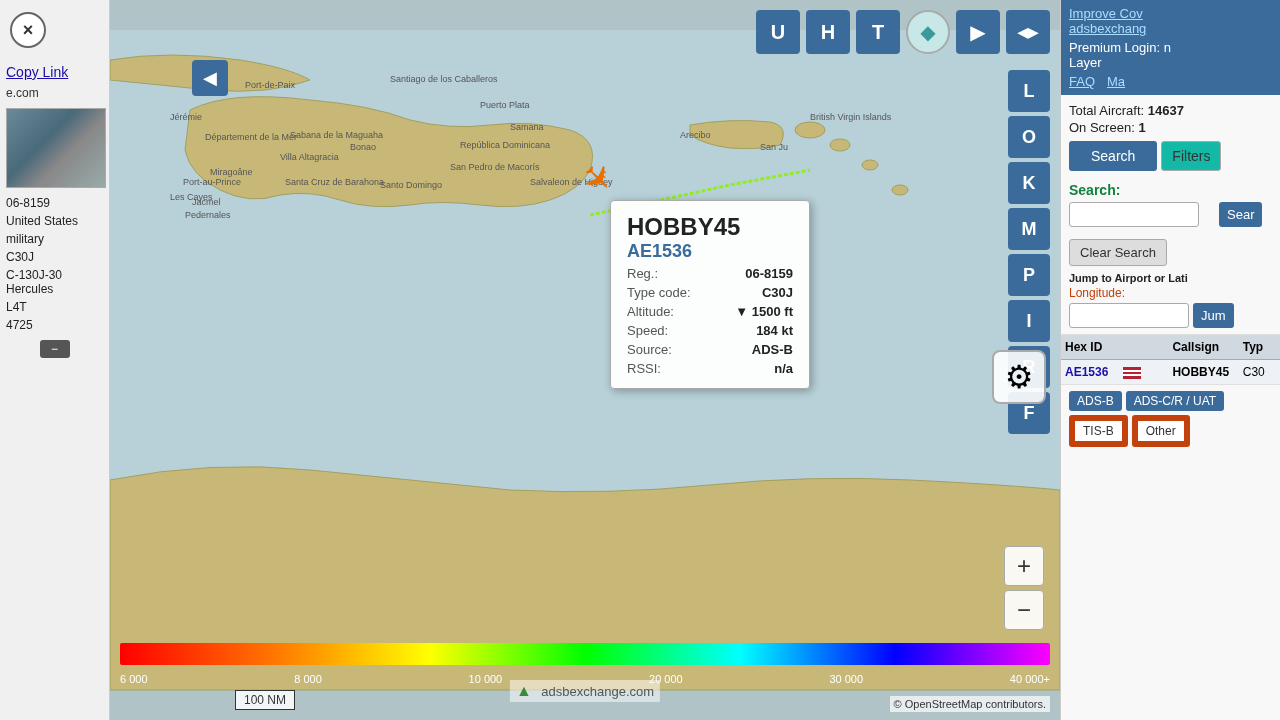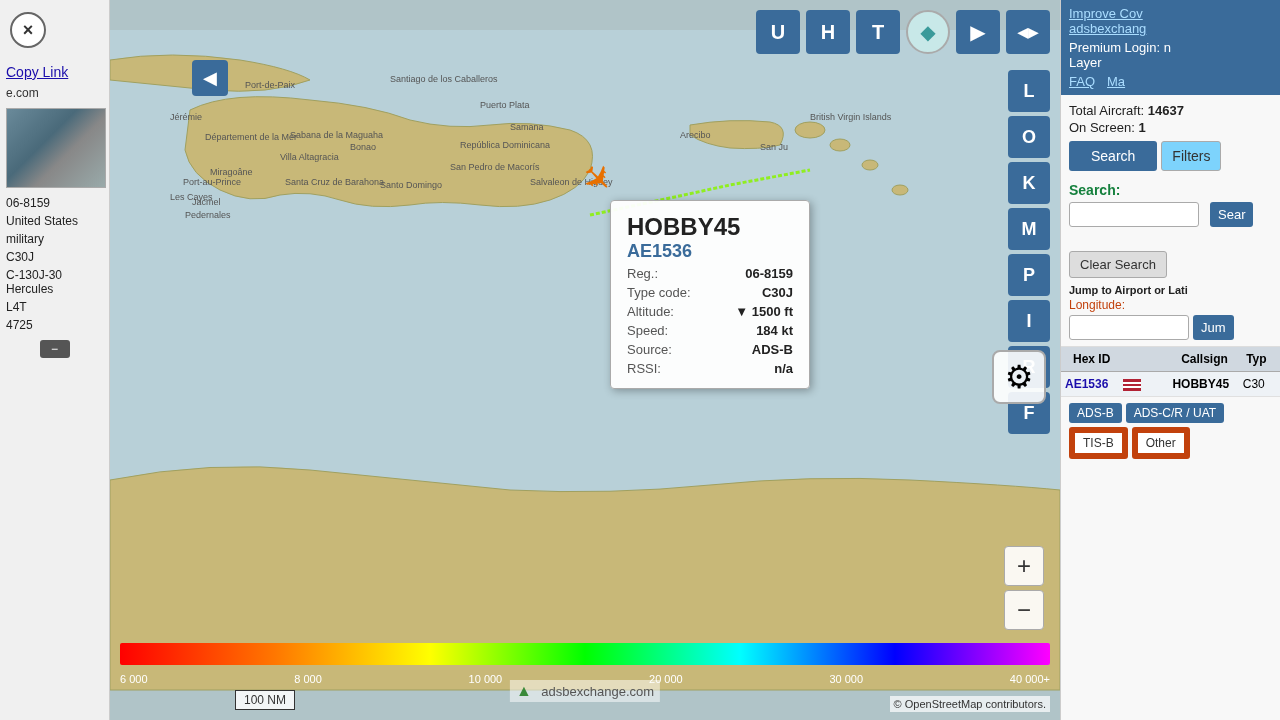--- a/index.html
+++ b/index.html
@@ -231,21 +231,21 @@
       padding: 6px 22px;
       background: #3a6b9a;
       color: #fff;
       border: none;
       border-radius: 3px;
       font-size: 14px;
       cursor: pointer;
     }
     .right-btn-outline {
       padding: 6px 10px;
-      background: #7dd3fc;
+      background: #14b8a6;
       color: #333;
       border: 1px solid #aaa;
       border-radius: 3px;
       font-size: 14px;
       cursor: pointer;
     }
     .search-label { font-size: 14px; font-weight: bold; color: #15803d; margin-bottom: 4px; margin-top: 11px; }
     .search-input {
       width: 130px; padding: 4px 6px;
       border: 1px solid #aaa; border-radius: 3px;
@@ -278,21 +278,21 @@
       font-size: 13px; cursor: pointer;
     }
 
     
     #aircraft-table-section { padding: 0; }
     .table-header {
       display: flex; background: #d0d8e0;
       font-size: 12px; font-weight: bold;
       border-bottom: 1px solid #aaa;
     }
-    .th { padding: 5px 12px; flex: 1; min-width: 0; overflow: hidden; white-space: nowrap; }
+    .th { padding: 5px 4px; flex: 1; min-width: 0; overflow: hidden; white-space: nowrap; }
     .th.hex-col { flex: 1.2; }
     .th.callsign-col { flex: 1.5; }
     .th.type-col { flex: 0.8; }
     .table-row-data {
       display: flex; font-size: 12px;
       border-bottom: 1px solid #e0e0e0;
       background: #eef2f6;
     }
     .td { padding: 5px 4px; flex: 1; min-width: 0; overflow: hidden; white-space: nowrap; }
     .td.hex-col { flex: 1.2; color: #1a0dab; font-weight: bold; }
@@ -520,21 +520,21 @@
     </div>
     <div class="stats-row">
       <span>On Screen:</span>
       <span class="stats-bold">1</span>
     </div>
     <div class="right-btns">
       <button class="right-btn">Search</button>
       <button class="right-btn-outline">Filters</button>
     </div>
     <div class="search-label">Search:</div>
-    <div style="display:flex; gap:11px; margin-bottom:20px;">
+    <div style="display:flex; gap:20px; margin-bottom:8px;">
       <input class="search-input" type="text" placeholder="" style="">
       <button class="search-go-btn">Sear</button>
     </div>
     <button class="clear-btn">Clear Search</button>
     <div class="jump-label">Jump to Airport or Lati</div>
     <div class="jump-sublabel">Longitude:</div>
     <div style="display:flex; gap:4px;">
       <input class="jump-input" type="text" style="">
       <button class="jump-btn">Jum</button>
     </div>

